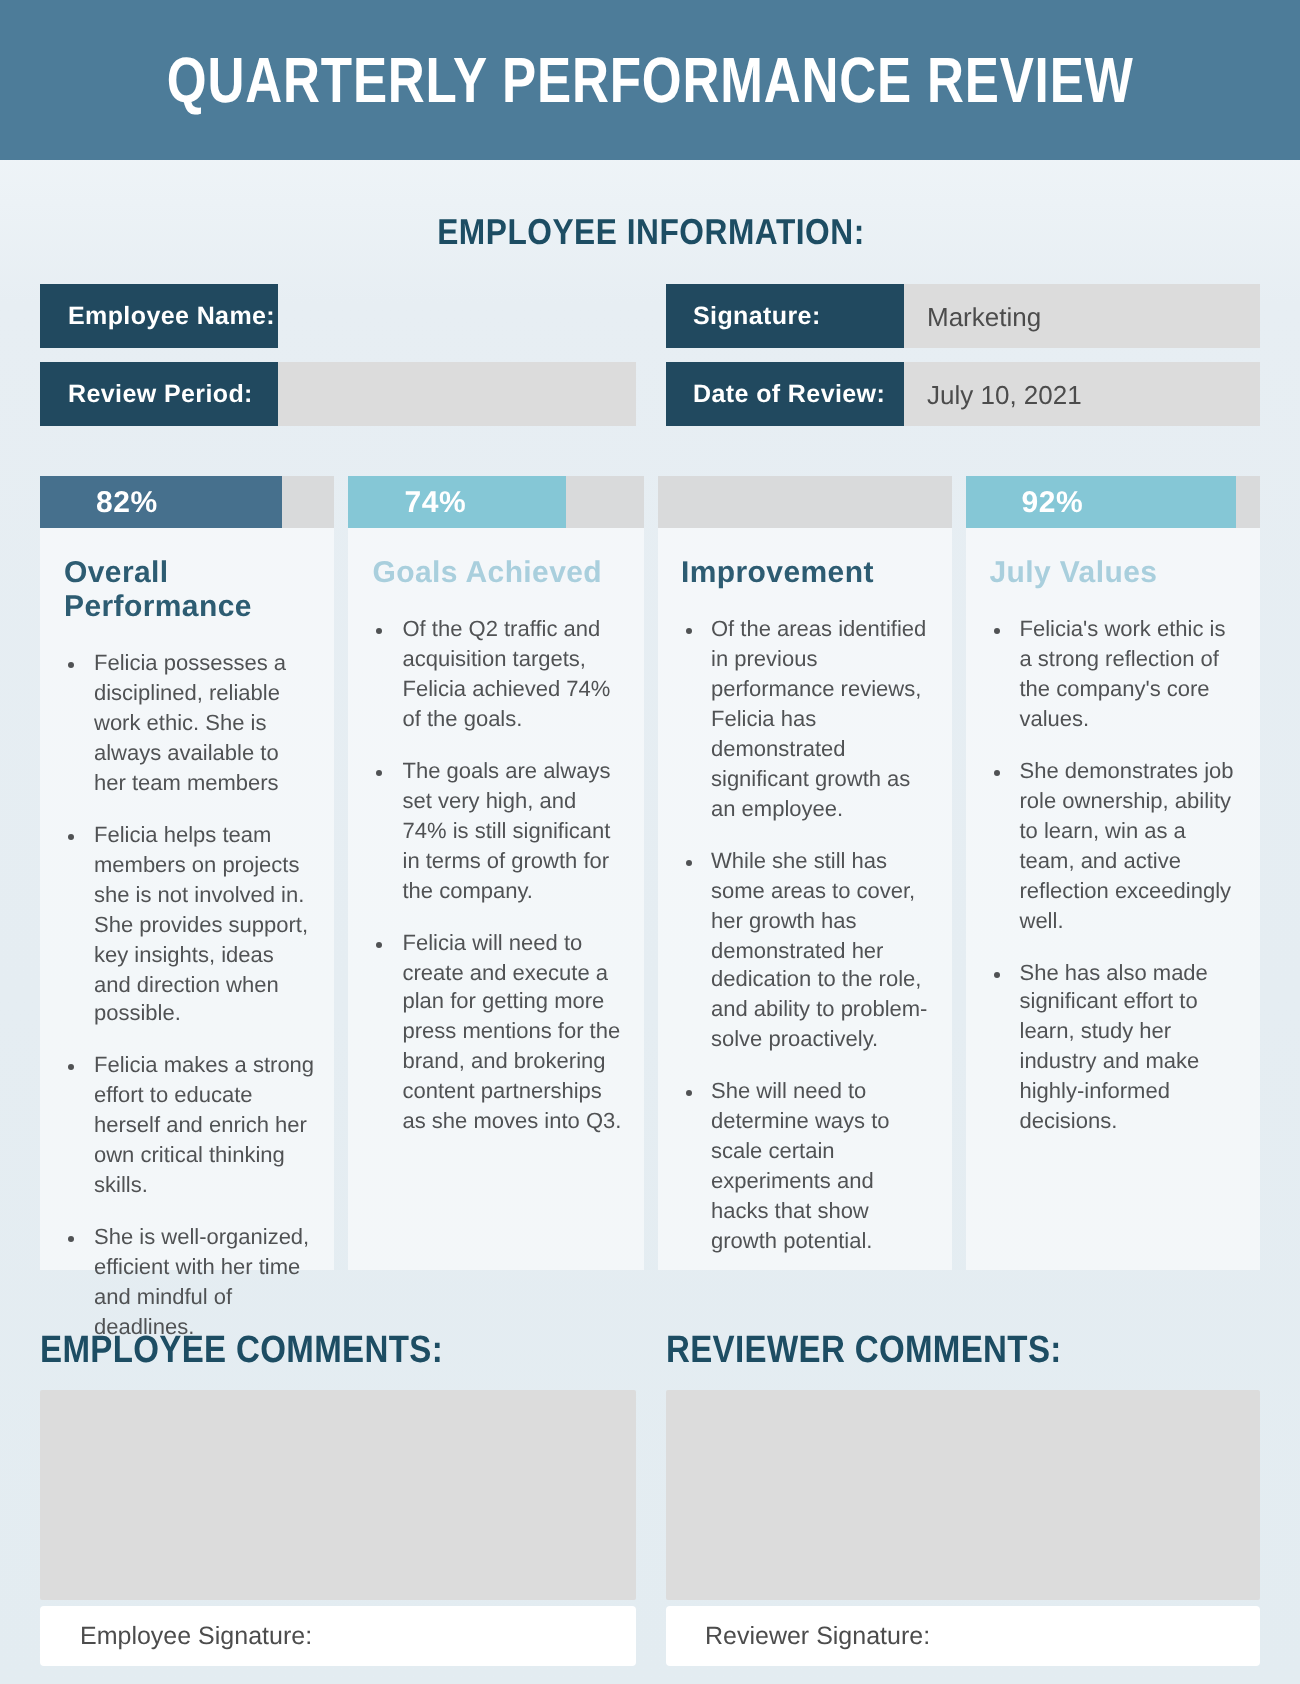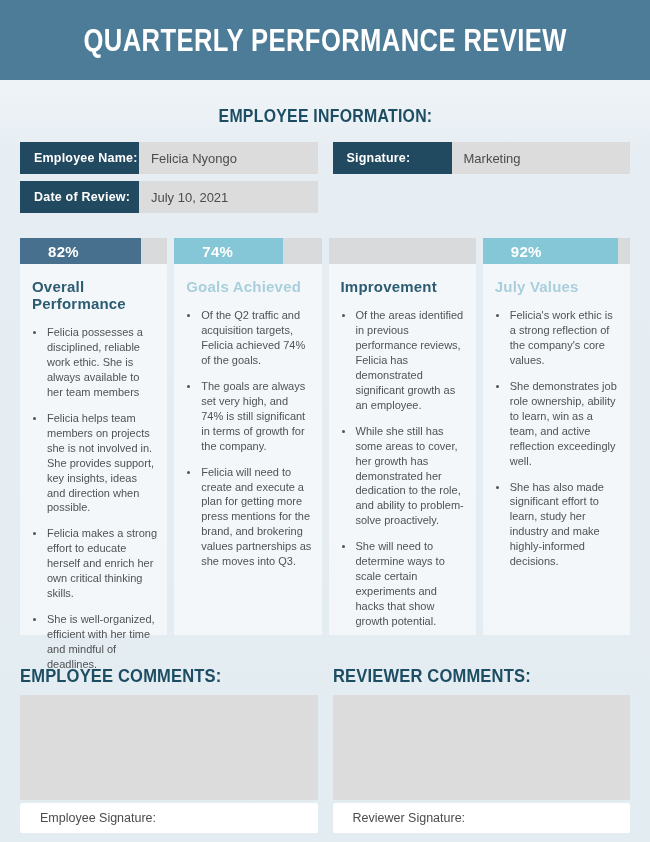--- a/index.html
+++ b/index.html
@@ -97,25 +97,28 @@
   <h1>QUARTERLY PERFORMANCE REVIEW</h1>
 </div>
 
 <div class="info-heading">
   <span>EMPLOYEE INFORMATION:</span>
 </div>
 
 <div class="info-grid">
   <div class="field">
     <div class="flabel">Employee Name:</div>
-    <div class="fvalue">Felicia Nyongo</div>
   </div>
   <div class="field">
     <div class="flabel">Signature:</div>
     <div class="fvalue">Marketing</div>
+  </div>
+  <div class="field">
+    <div class="flabel">Review Period:</div>
+    <div class="fvalue"></div>
   </div>
   <div class="field">
     <div class="flabel">Date of Review:</div>
     <div class="fvalue">July 10, 2021</div>
   </div>
 </div>
 
 <div class="scores">
 
   <div class="score-col dark">
@@ -139,21 +142,21 @@
     <div class="bar">
       <div class="fill" style="width: 74%;">
         <span>74%</span>
       </div>
     </div>
     <div class="col-body">
       <div class="col-title">Goals Achieved</div>
       <ul>
         <li>Of the Q2 traffic and acquisition targets, Felicia achieved 74% of the goals.</li>
         <li>The goals are always set very high, and 74% is still significant in terms of growth for the company.</li>
-        <li>Felicia will need to create and execute a plan for getting more press mentions for the brand, and brokering values partnerships as she moves into Q3.</li>
+        <li>Felicia will need to create and execute a plan for getting more press mentions for the brand, and brokering content partnerships as she moves into Q3.</li>
       </ul>
     </div>
   </div>
 
   <div class="score-col dark">
     <div class="bar">
       <div class="fill" style="width: 71%; margin-top: 32px;">
         <span>71%</span>
       </div>
     </div>

